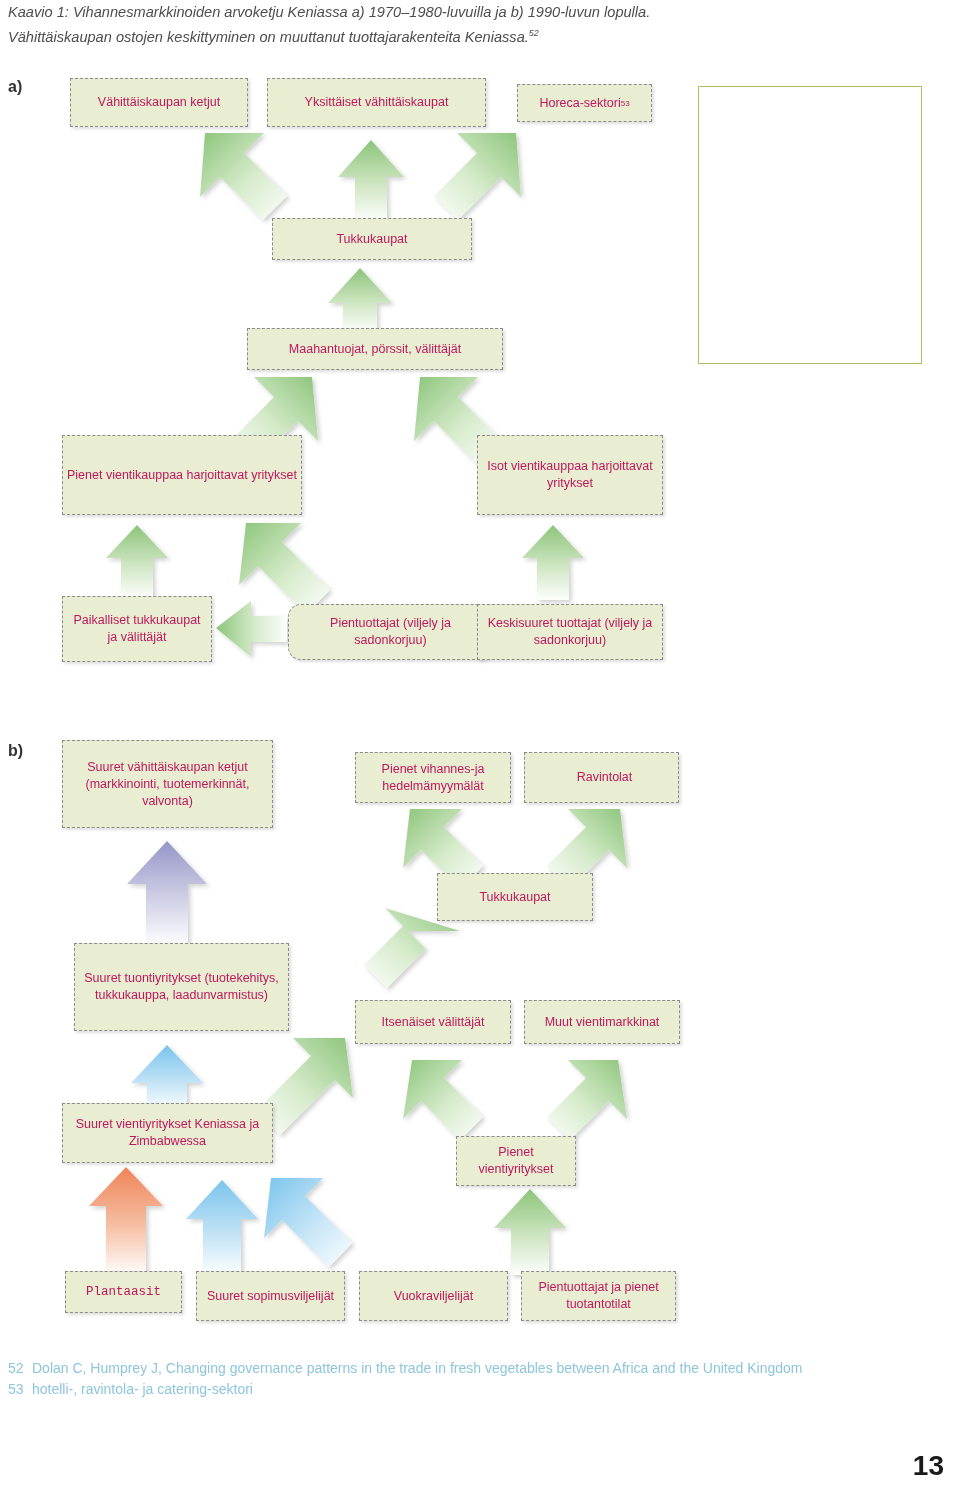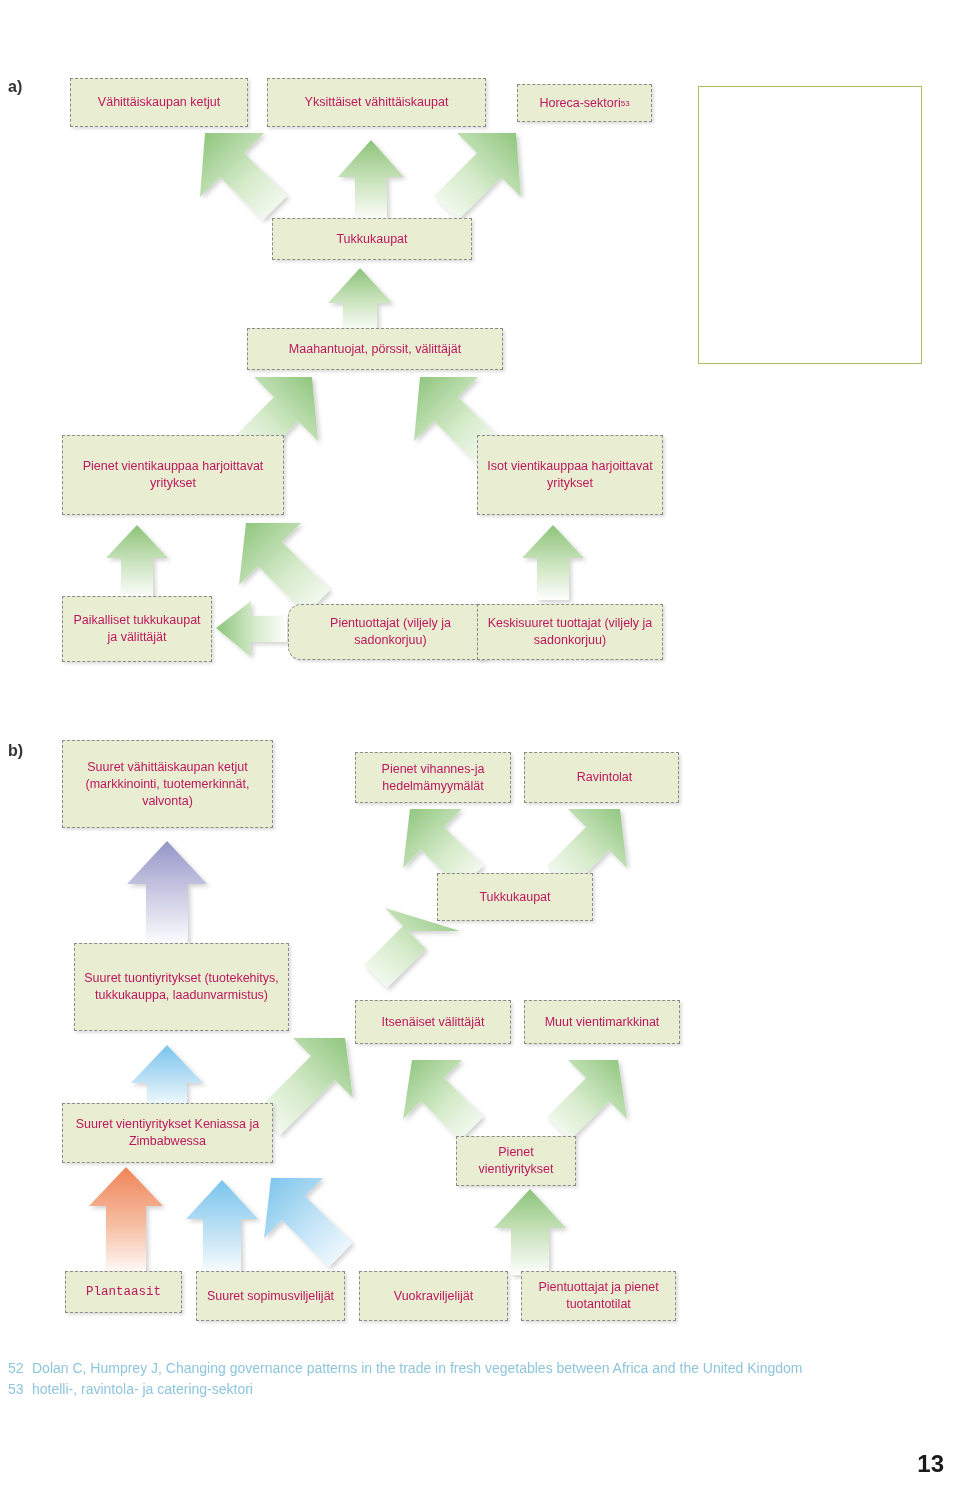--- a/index.html
+++ b/index.html
@@ -48,28 +48,32 @@
   
   #footnotes{
     position:absolute;left:8px;top:1358px;width:900px;
     font-size:14px;line-height:21px;color:#8ec5dd;
   }
   .fnrow{display:flex;}
   .fnnum{width:24px;flex:0 0 24px;}
   .fntext{flex:1;}
   #pagenum{
     position:absolute;right:16px;top:1450px;
-    font-size:24px;font-weight:bold;color:#1a1a1a;
+    font-size:28px;font-weight:bold;color:#1a1a1a;
   }
 </style>
 </head>
 <body>
 
 <div class="canvas">
 
+  <div id="title">
+    <span>Kaavio 1: Vihannesmarkkinoiden arvoketju Keniassa a) 1970–1980-luvuilla ja b) 1990-luvun lopulla.</span><br>
+    <span>Vähittäiskaupan ostojen keskittyminen on muuttanut tuottajarakenteita Keniassa.</span><span class="sup">52</span>
+  </div>
 
   <div class="seclabel" style="left:8px;top:78px;">a)</div>
   <div class="seclabel" style="left:8px;top:742px;">b)</div>
 
   <svg id="arrowlayer" viewBox="0 0 960 1493" xmlns="http://www.w3.org/2000/svg">
     <defs>
 
       <linearGradient id="gGreenUp" x1="0" y1="0" x2="0" y2="1">
         <stop offset="0%" stop-color="#8cc47a"></stop>
         <stop offset="55%" stop-color="#cfe6c2"></stop>
@@ -260,21 +264,21 @@
       <div class="box" style="left: 517px; top: 84px; width: 135px; height: 38px;">
         <span>Horeca-sektori</span>
         <span class="sup">53</span>
       </div>
       <div class="box" style="left: 272px; top: 218px; width: 200px; height: 42px;">
         <span>Tukkukaupat</span>
       </div>
       <div class="box" style="left: 247px; top: 328px; width: 256px; height: 42px;">
         <span>Maahantuojat, pörssit, välittäjät</span>
       </div>
-      <div class="box" style="left: 62px; top: 435px; width: 222px; height: 80px;">
+      <div class="box" style="left: 62px; top: 435px; width: 240px; height: 80px;">
         <span>Pienet vientikauppaa harjoittavat yritykset</span>
       </div>
       <div class="box" style="left: 477px; top: 435px; width: 186px; height: 80px;">
         <span>Isot vientikauppaa harjoittavat yritykset</span>
       </div>
       <div class="box" style="left: 62px; top: 596px; width: 150px; height: 66px;">
         <span>Paikalliset tukkukaupat ja välittäjät</span>
       </div>
       <div class="box" style="left: 288px; top: 604px; width: 205px; height: 56px; border-radius: 13px;">
         <span>Pientuottajat (viljely ja sadonkorjuu)</span>

